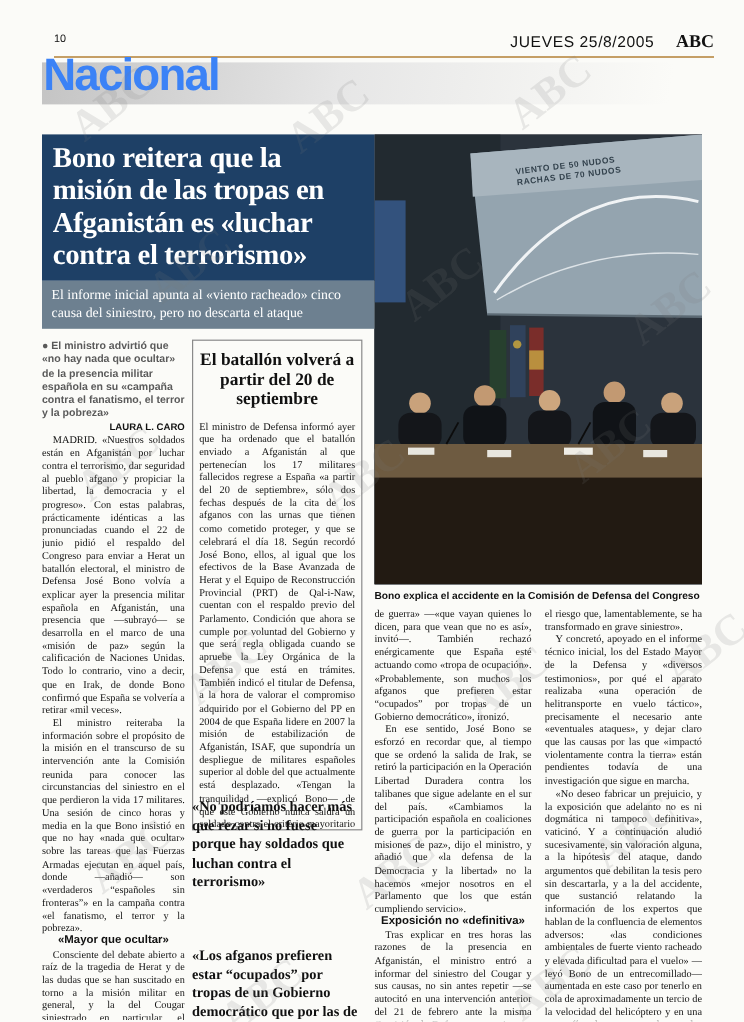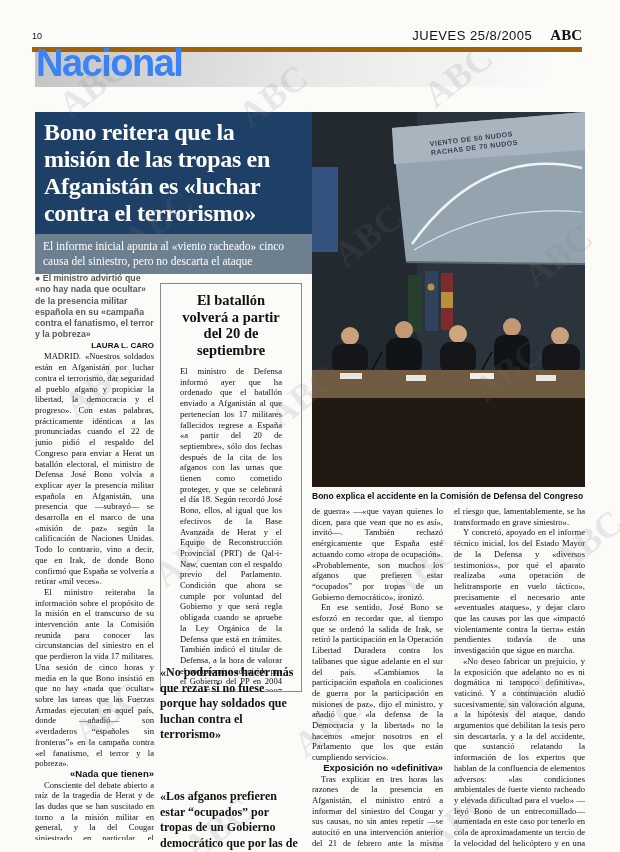--- a/index.html
+++ b/index.html
@@ -6,23 +6,23 @@
   html,body { background:#9a9a9a; }
   .page { position:relative; width:620px; height:852px; margin:0 auto; background:#fbfbf8;
           overflow:hidden; font-family:"Liberation Serif", serif; color:#111; }
 
   
   .wm { position:absolute; font-family:"Liberation Serif", serif; font-weight:bold;
         font-size:36px; color:rgba(120,120,120,0.15); transform:rotate(-38deg);
         z-index:9; pointer-events:none; }
 
   
-  .masthead { position:absolute; top:27px; left:32px; width:550px; display:flex;
-              justify-content:space-between; align-items:center;
-              border-bottom:5px solid #a16207; padding-bottom:3px; z-index:2; }
+  .masthead { position:absolute; top:27px; left:45px; width:550px; display:flex;
+              justify-content:space-between; align-items:flex-start;
+              border-bottom:1px solid #a16207; padding-bottom:3px; z-index:2; }
   .pagenum { font-family:"Liberation Sans", sans-serif; font-size:9px; }
   .mast-right { display:flex; align-items:baseline; }
   .date { font-family:"Liberation Sans", sans-serif; font-size:13px; letter-spacing:.5px; margin-right:18px; }
   .brand { font-family:"Liberation Serif", serif; font-weight:bold; font-size:15px; }
 
   
   .section-band { position:absolute; top:52px; left:35px; width:550px; height:35px;
                   background:linear-gradient(100deg,#c4c4c4 0%,#e6e6e6 45%,#fbfbf8 95%); z-index:1; }
   .section-title { position:absolute; top:42px; left:36px; z-index:2;
                    font-family:"Liberation Sans", sans-serif; font-weight:bold;
@@ -44,34 +44,34 @@
   .screen-text { position:absolute; left:118px; top:22px; transform:rotate(-7deg);
                  font-family:"Liberation Sans", sans-serif; font-weight:bold; font-size:7px;
                  color:#33424d; letter-spacing:.5px; line-height:9px; text-align:left; }
   .photo-caption { position:absolute; top:491px; left:312px; width:273px;
                    font-family:"Liberation Sans", sans-serif; font-weight:bold; font-size:8.5px; z-index:2; }
 
   
   .col { position:absolute; font-size:8.6px; line-height:10.7px; text-align:justify; z-index:2; }
   .col p { margin:0; }
   .col p + p { text-indent:9px; }
-  .col1 { top:273px; left:35px;  width:119px; height:567px; overflow:hidden; }
+  .col1 { top:283px; left:35px;  width:119px; height:567px; overflow:hidden; }
   .col3 { top:506px; left:312px; width:131px; height:345px; overflow:hidden; }
   .col4 { top:506px; left:454px; width:131px; height:345px; overflow:hidden; }
 
   .lead-par { font-family:"Liberation Sans", sans-serif; font-weight:bold; color:#5a5a5a;
               font-size:8.8px; line-height:11.3px; text-align:left; margin-bottom:10px; }
   .byline { font-family:"Liberation Sans", sans-serif; font-weight:bold; font-size:8px;
             text-align:right; margin-bottom:6px; }
   .subhead { font-family:"Liberation Sans", sans-serif; font-weight:bold; font-size:9.5px;
-             text-align:right; margin:5px 0 2px 0; text-indent:0 !important; }
+             text-align:center; margin:5px 0 2px 0; text-indent:0 !important; }
 
   
   .sidebar-box { position:absolute; top:283px; left:160px; width:142px; height:409px;
-                 border:1px solid #8a8a8a; background:#fbfbf8; padding:8px 19px;
+                 border:1px solid #8a8a8a; background:#fbfbf8; padding:8px 5px;
                  overflow:hidden; z-index:2; }
   .sidebar-title { font-weight:bold; font-size:14.5px; line-height:16.5px;
                    text-align:center; margin-bottom:8px; }
   .sidebar-body { font-size:8.6px; line-height:10.7px; text-align:justify; }
 
   
   .quote { position:absolute; left:160px; width:142px; font-weight:bold; font-size:12px;
            line-height:15.5px; text-align:left; z-index:2; }
   .quote-1 { top:665px; }
   .quote-2 { top:789px; }
@@ -170,21 +170,21 @@
       <div>RACHAS DE 70 NUDOS</div>
     </div>
   </figure>
   <div class="photo-caption">Bono explica el accidente en la Comisión de Defensa del Congreso</div>
 
   <article class="col col1">
     <p class="lead-par"><span>●</span><span> El ministro advirtió que «no hay nada que ocultar» de la presencia militar española en su «campaña contra el fanatismo, el terror y la pobreza»</span></p>
     <p class="byline">LAURA L. CARO</p>
     <p>MADRID. «Nuestros soldados están en Afganistán por luchar contra el terrorismo, dar seguridad al pueblo afgano y propiciar la libertad, la democracia y el progreso». Con estas palabras, prácticamente idénticas a las pronunciadas cuando el 22 de junio pidió el respaldo del Congreso para enviar a Herat un batallón electoral, el ministro de Defensa José Bono volvía a explicar ayer la presencia militar española en Afganistán, una presencia que —subrayó— se desarrolla en el marco de una «misión de paz» según la calificación de Naciones Unidas. Todo lo contrario, vino a decir, que en Irak, de donde Bono confirmó que España se volvería a retirar «mil veces».</p>
     <p>El ministro reiteraba la información sobre el propósito de la misión en el transcurso de su intervención ante la Comisión reunida para conocer las circunstancias del siniestro en el que perdieron la vida 17 militares. Una sesión de cinco horas y media en la que Bono insistió en que no hay «nada que ocultar» sobre las tareas que las Fuerzas Armadas ejecutan en aquel país, donde —añadió— son «verdaderos “españoles sin fronteras”» en la campaña contra «el fanatismo, el terror y la pobreza».</p>
-    <p class="subhead">«Nada que tienen»</p>
+    <p class="subhead">«Mayor que ocultar»</p>
     <p>Consciente del debate abierto a raíz de la tragedia de Herat y de las dudas que se han suscitado en torno a la misión militar en general, y la del Cougar siniestrado en particular, el ministro negó ayer las insinuaciones acerca de que «estamos en permanente acción</p>
   </article>
 
   <aside class="sidebar-box">
     <h2 class="sidebar-title">El batallón volverá a partir del  20 de septiembre</h2>
     <p class="sidebar-body">El ministro de Defensa informó ayer que ha ordenado que el batallón enviado a Afganistán al que pertenecían los 17 militares fallecidos regrese a España «a partir del 20 de septiembre», sólo dos fechas después de la cita de los afganos con las urnas que tienen como cometido proteger, y que se celebrará el día 18. Según recordó José Bono, ellos, al igual que los efectivos de la Base Avanzada de Herat y el Equipo de Reconstrucción Provincial (PRT) de Qal-i-Naw, cuentan con el respaldo previo del Parlamento. Condición que ahora se cumple por voluntad del Gobierno y que será regla obligada cuando se apruebe la Ley Orgánica de la Defensa que está en trámites. También indicó el titular de Defensa, a la hora de valorar el compromiso adquirido por el Gobierno del PP en 2004 de que España lidere en 2007 la misión de estabilización de Afganistán, ISAF, que supondría un despliegue de militares españoles superior al doble del que actualmente está desplazado. «Tengan la tranquilidad —explicó Bono— de que este Gobierno nunca saldrá un soldado contra el criterio mayoritario de la Cámara».</p>
   </aside>
 
   <blockquote class="quote quote-1">«No podríamos hacer más que rezar si no fuese porque hay soldados que luchan contra el terrorismo»</blockquote>
   <blockquote class="quote quote-2">«Los afganos prefieren estar “ocupados” por tropas de un Gobierno democrático que por las de los talibanes»</blockquote>

